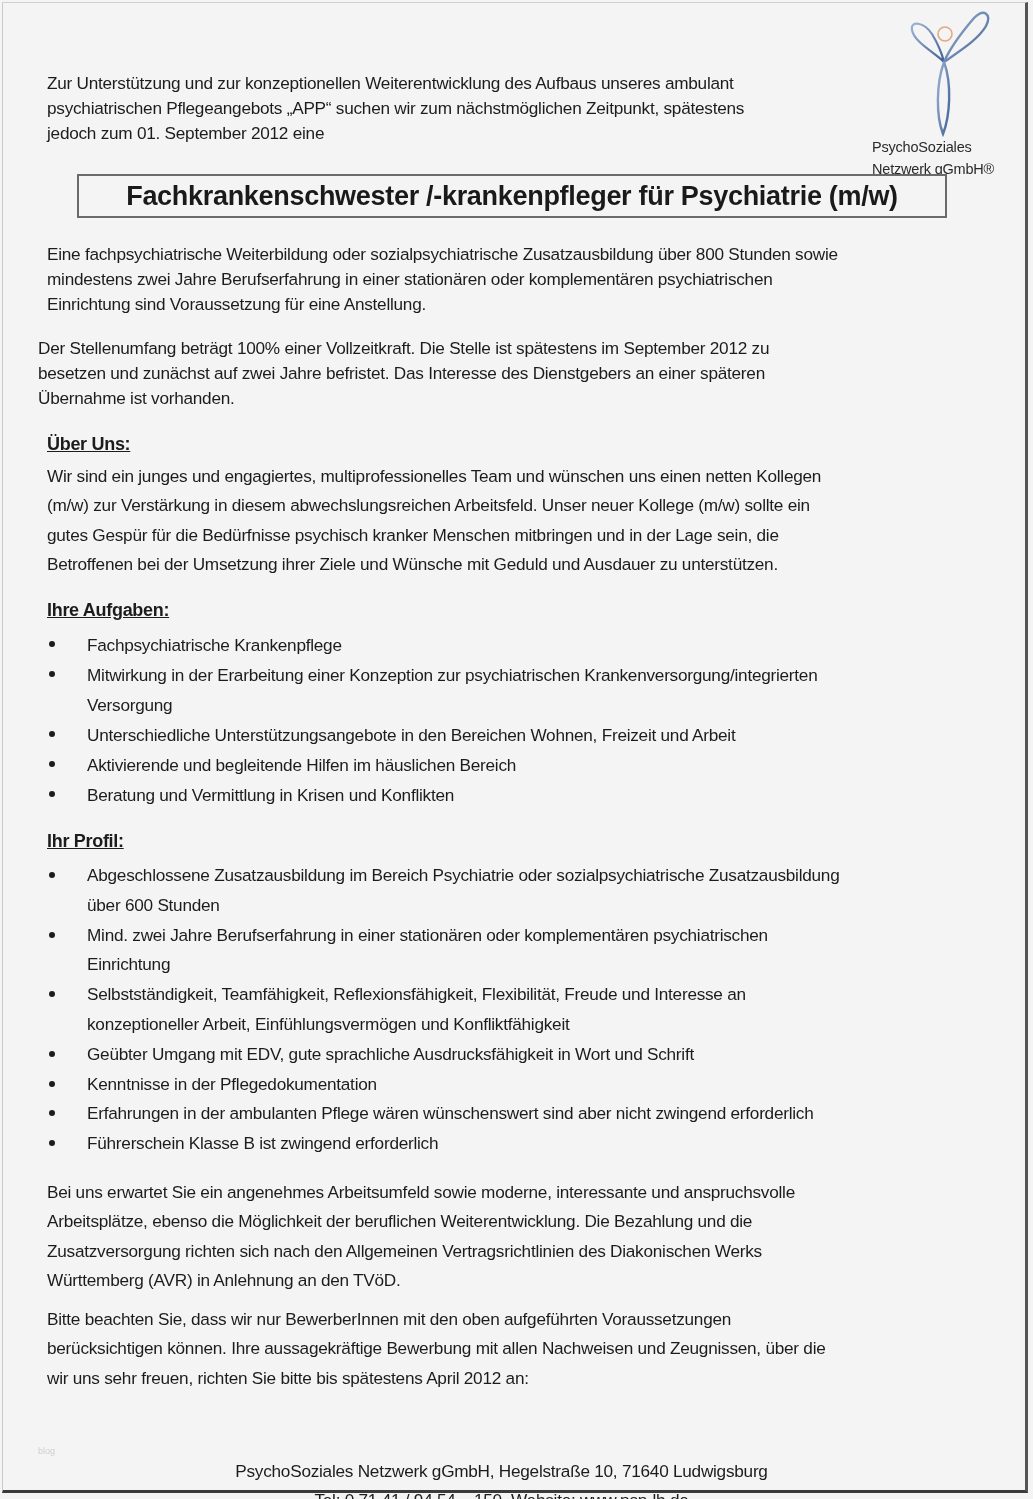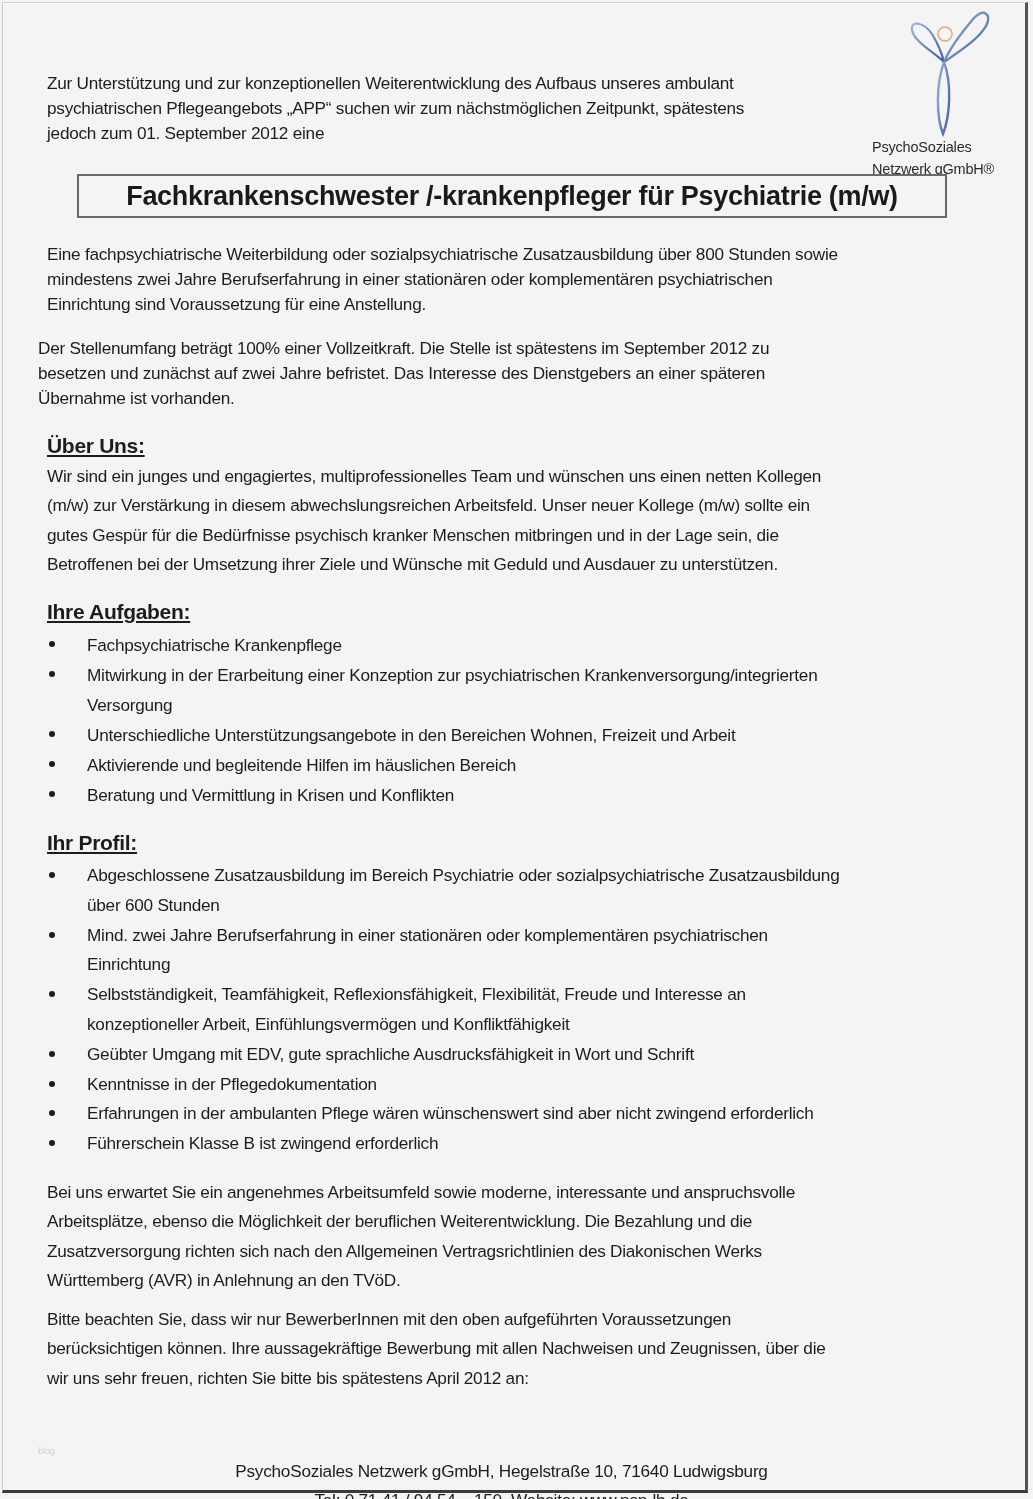--- a/index.html
+++ b/index.html
@@ -11,21 +11,21 @@
     .abs { position: absolute; }
     .txt { font-size: 17.2px; line-height: 25px; letter-spacing: -0.25px; white-space: nowrap; }
     .intro { left: 47px; top: 71px; }
     .logo { left: 896px; top: 4px; width: 100px; height: 135px; }
     .logo-text { left: 872px; top: 136px; width: 140px; font-size: 14.5px; line-height: 22px; color: #2a2a2a; letter-spacing: -0.2px; }
     .title-box { left: 77px; top: 174px; width: 870px; height: 44px; border: 2px solid #6a6a6a;
       box-sizing: border-box; background: #f4f4f4; display: flex; align-items: center; justify-content: center; }
     .title { font-size: 27px; font-weight: bold; letter-spacing: -0.3px; color: #1a1a1a; }
     .p1 { left: 47px; top: 242px; }
     .p2 { left: 38px; top: 336px; }
-    .heading { font-size: 21px; font-weight: bold; text-decoration: underline; letter-spacing: -0.3px; }
+    .heading { font-size: 18px; font-weight: bold; text-decoration: underline; letter-spacing: -0.3px; }
     .h-uber { left: 47px; top: 434px; }
     .uber-text { left: 47px; top: 462px; line-height: 29.3px; }
     .h-aufgaben { left: 47px; top: 600px; }
     .h-profil { left: 47px; top: 831px; }
     ul.bl { list-style: none; margin: 0; padding: 0; }
     ul.bl li { position: relative; padding-left: 40px; }
     ul.bl li .dot { position: absolute; left: 2px; top: 11px; width: 6px; height: 6px; background: #1c1c1c; border-radius: 50%; }
     .aufgaben { left: 47px; top: 630px; line-height: 30px; }
     .profil { left: 47px; top: 861px; line-height: 29.8px; }
     .p-bei { left: 47px; top: 1178px; line-height: 29.3px; }

